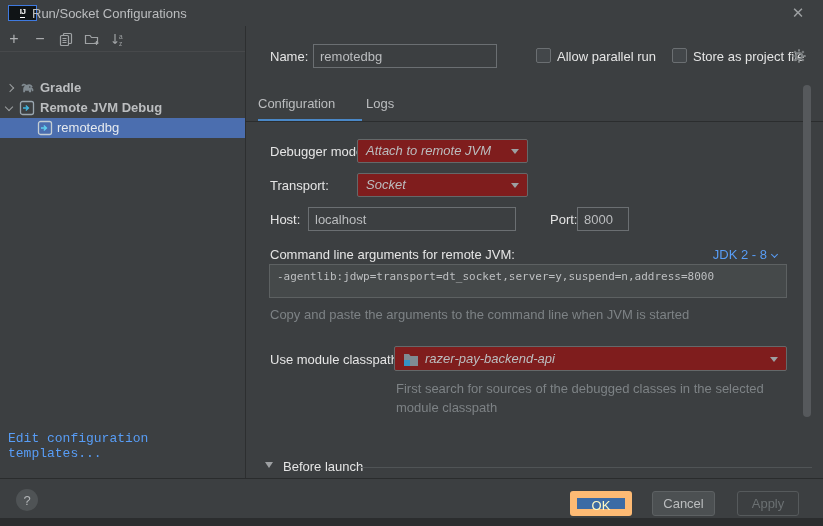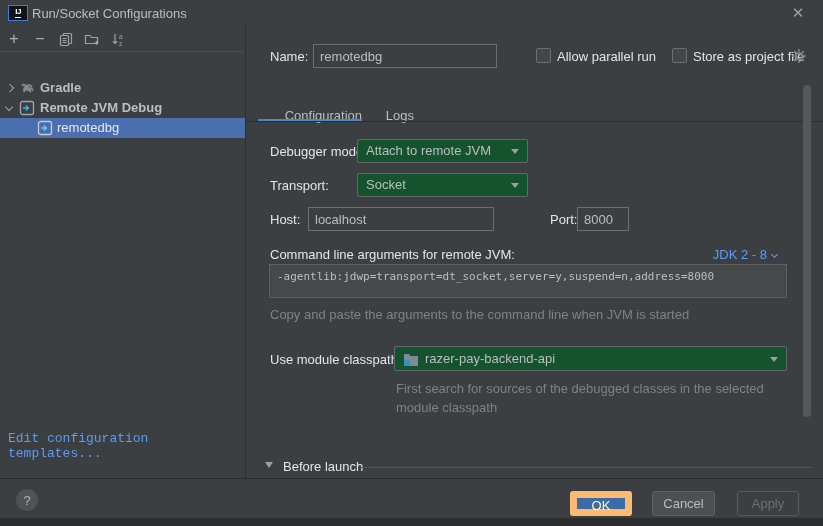--- a/index.html
+++ b/index.html
@@ -2,21 +2,21 @@
 <html><head>
 <meta charset="utf-8">
 <style>
   * { margin:0; padding:0; box-sizing:border-box; }
   html,body { background:#2b2d2e; }
   body { font-family:"Liberation Sans", sans-serif; font-size:13px; color:#bbbdbf; }
   .dialog { position:relative; width:823px; height:526px; background:#3c3f41; overflow:hidden; }
 
   
   .titlebar { position:absolute; left:0; top:0; width:823px; height:26px; }
-  .app-icon { position:absolute; left:8px; top:5px; width:20px; height:16px; background:#101416;
+  .app-icon { position:absolute; left:8px; top:5px; width:29px; height:16px; background:#101416;
               border:1.5px solid #3f7ae0; display:flex; align-items:center; justify-content:center; }
   .app-icon span { color:#fff; font-size:8px; font-weight:bold; line-height:8px; border-bottom:1px solid #fff; padding-bottom:1px; letter-spacing:-.5px; }
   .win-title { position:absolute; left:32px; top:6px; color:#bbbdbf; }
   .close-x { position:absolute; left:789px; top:4px; width:18px; height:18px; color:#9da0a2;
              font-size:15px; line-height:18px; text-align:center; cursor:pointer; }
 
   
   .sidebar { position:absolute; left:0; top:26px; width:245px; height:452px; }
   .sb-divider { position:absolute; left:245px; top:26px; width:1px; height:452px; background:#2d2f30; }
   .toolbar { position:absolute; left:0; top:0; width:245px; height:26px; border-bottom:1px solid #47494b; }
@@ -34,29 +34,29 @@
   .chev { position:absolute; width:6px; height:6px; border-right:1.6px solid #9da0a2; border-top:1.6px solid #9da0a2; }
   .chev.right { transform:rotate(45deg); }
   .chev.down  { transform:rotate(135deg); }
   .tree-icon { position:absolute; width:16px; height:16px; }
   .edit-templates { position:absolute; left:8px; top:405px; color:#589df6; cursor:pointer;font-family:Liberation Mono, monospace; }
 
   
   .flabel { position:absolute; color:#e5e5e5; }
   .tinput { position:absolute; background:#3c3f41; border:1px solid #6b6f72; color:#bbbdbf;
             font-family:"Liberation Sans",sans-serif; font-size:13px; padding:0 6px; outline:none; }
-  .combo { position:absolute; background:#14532d; border:1px solid #646869; border-radius:2px; cursor:pointer; }
+  .combo { position:absolute; background:#7f1d1d; border:1px solid #646869; border-radius:2px; cursor:pointer;font-style:italic; }
   .combo .val { position:absolute; left:8px; top:3px; color:#bbbdbf; white-space:nowrap; }
   .combo .arrow { position:absolute; right:8px; top:9px; width:0; height:0;
                   border-left:4px solid transparent; border-right:4px solid transparent; border-top:5px solid #9da0a2; }
   .checkbox { position:absolute; width:15px; height:15px; appearance:none; -webkit-appearance:none;
               background:#43474a; border:1px solid #6b6f72; border-radius:2px; cursor:pointer; }
 
   
-  .tab { position:absolute; top:104px; height:24px; text-align:right; cursor:pointer; color:#bbbdbf; }
+  .tab { position:absolute; top:92px; height:24px; text-align:left; cursor:pointer; color:#bbbdbf; }
   .tab .tx { line-height:24px; }
   .tab-underline { position:absolute; left:258px; top:119px; width:104px; height:3px; background:#4a88c7; }
   .tabs-sep { position:absolute; left:245px; top:121px; width:578px; height:1px; background:#2b2d2e; }
 
   
   .cmdbox { position:absolute; left:269px; top:264px; width:518px; height:34px;
             background:#45494a; border:1px solid #5d6162; }
   .cmdbox .mono { position:absolute; left:7px; top:5px; font-family:"DejaVu Sans Mono", monospace;
                   font-size:11px; color:#bdbfc1; white-space:nowrap; }
   .hint { position:absolute; color:#7d8285; }
@@ -182,21 +182,21 @@
     <span class="arrow"></span>
   </div>
 
   <div class="flabel" style="left:270px; top:178px;">Transport:</div>
   <div class="combo" style="left:357px; top:173px; width:171px; height:24px;">
     <span class="val">Socket</span>
     <span class="arrow"></span>
   </div>
 
   <div class="flabel" style="left:270px; top:212px;">Host:</div>
-  <input class="tinput" style="left: 308px; top: 207px; width: 186px; height: 24px;" spellcheck="false" value="localhost">
+  <input class="tinput" style="left: 308px; top: 207px; width: 208px; height: 24px;" spellcheck="false" value="localhost">
   <div class="flabel" style="left:550px; top:212px;">Port:</div>
   <input class="tinput" style="left: 577px; top: 207px; width: 52px; height: 24px;" spellcheck="false" value="8000">
 
   <div class="flabel" style="left:270px; top:247px;">Command line arguments for remote JVM:</div>
   <div class="jdk-link"><span>JDK 2 - 8</span><span class="chevlink"></span></div>
   <div class="cmdbox">
     <div class="mono">-agentlib:jdwp=transport=dt_socket,server=y,suspend=n,address=8000</div>
   </div>
   <div class="hint" style="left:270px; top:307px;">Copy and paste the arguments to the command line when JVM is started</div>
 

